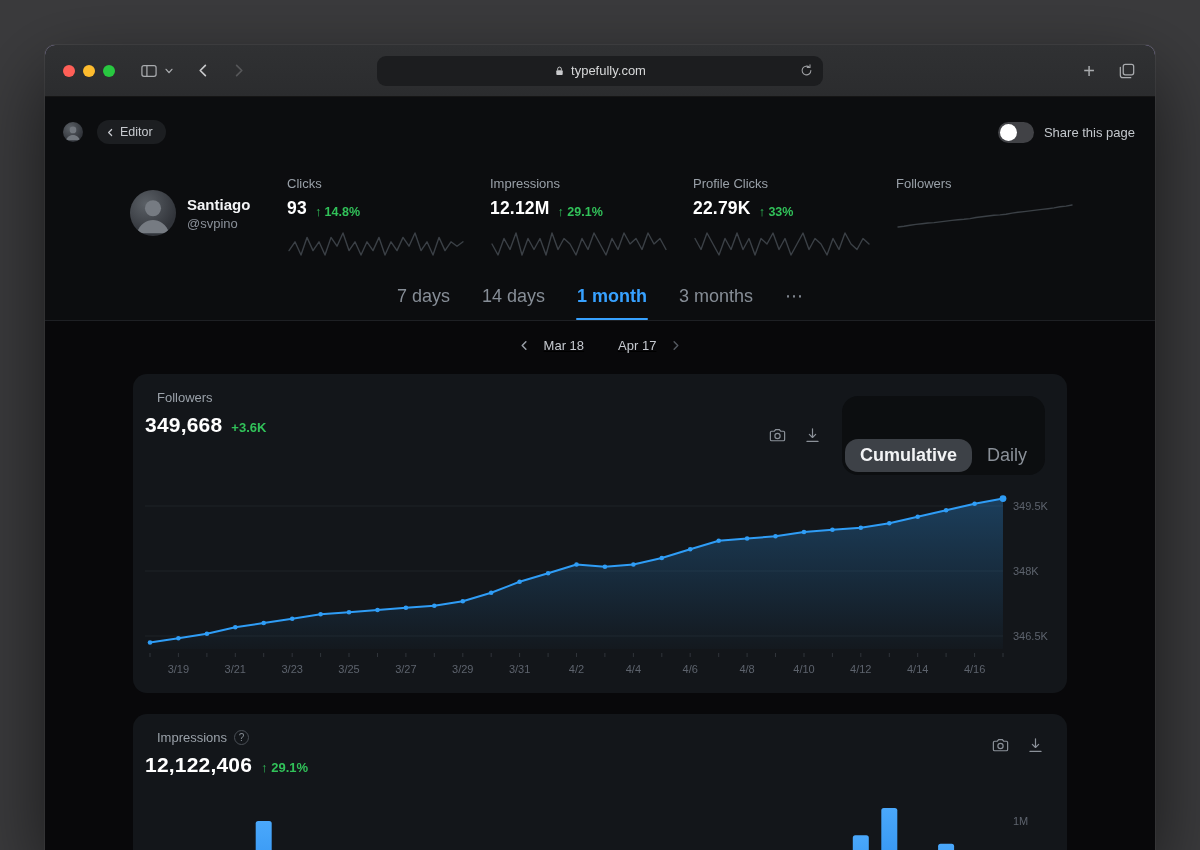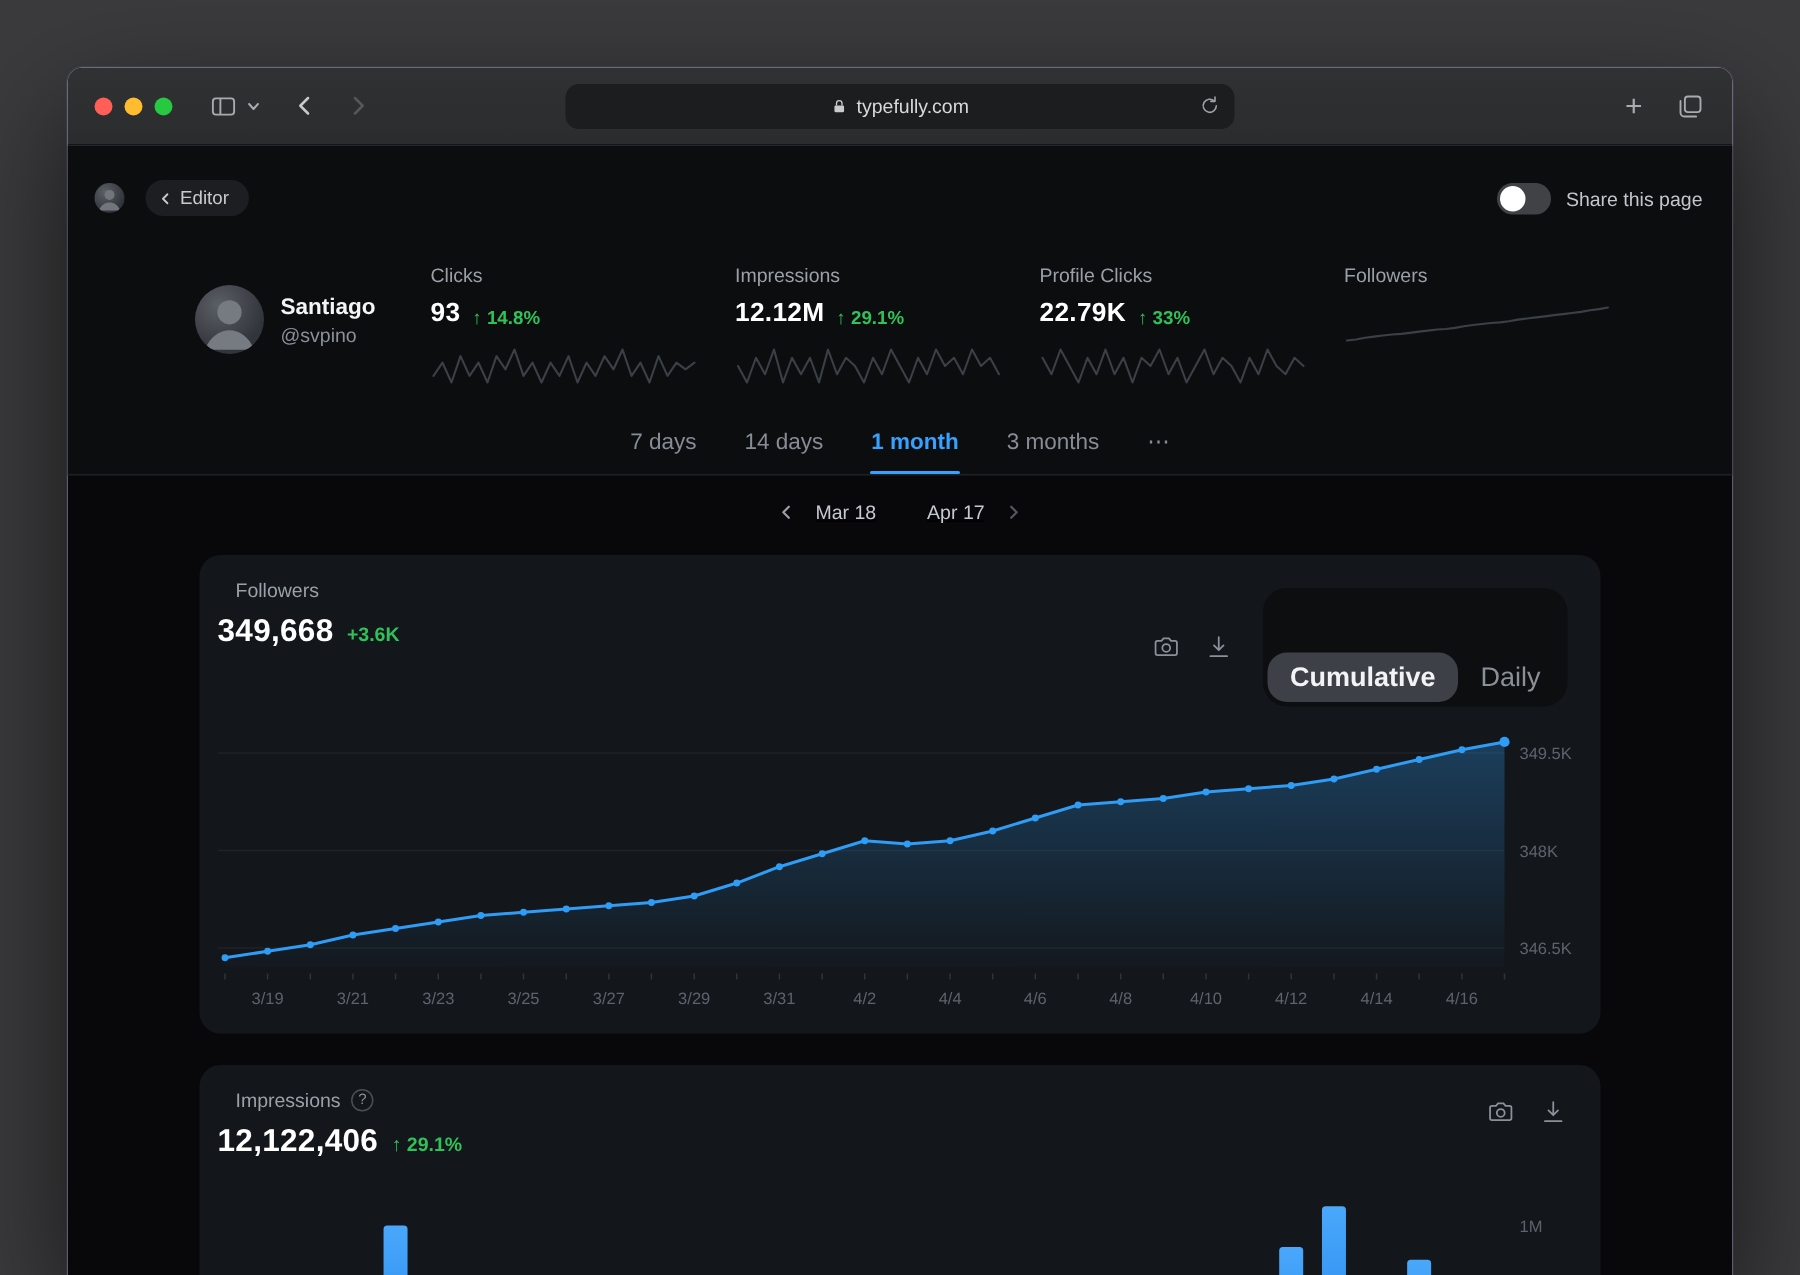--- a/index.html
+++ b/index.html
@@ -51,21 +51,21 @@
   .profile-handle { color:#8a9099; font-size:13px; margin-top:3px; }
   .stat { width:203px; }
   .stat-label { color:#99a0a8; font-size:13px; margin-bottom:7px; }
   .stat-value-row { display:flex; align-items:flex-end; gap:8px; }
   .stat-value { color:#ffffff; font-size:17.5px; font-weight:700; letter-spacing:.2px; }
   .stat-change { font-size:12.5px; font-weight:600; }
   .spark { display:block; margin-top:12px; }
 
   
   .range-tabs { display:flex; justify-content:center; align-items:center; gap:30px; margin-top:22px; }
-  .range-tab { position:relative; font-size:15px; color:#868d96; padding:6px 1px 13px; cursor:pointer; }
+  .range-tab { position:relative; font-size:18px; color:#868d96; padding:6px 1px 13px; cursor:pointer; }
   .range-tab.active { color:#37a1ff; font-weight:700; }
   .range-tab.active::after { content:""; position:absolute; left:0; right:0; bottom:0; height:2px; border-radius:1px; background:#37a1ff; }
 
   
   .date-nav { display:flex; justify-content:center; align-items:center; gap:14px; margin-top:17px;text-decoration:underline; }
   .date-nav .chev { display:flex; align-items:center; cursor:pointer; }
   .date-label { color:#c6cad0; font-size:13px; }
   .date-gap { width:6px; }
 
   

